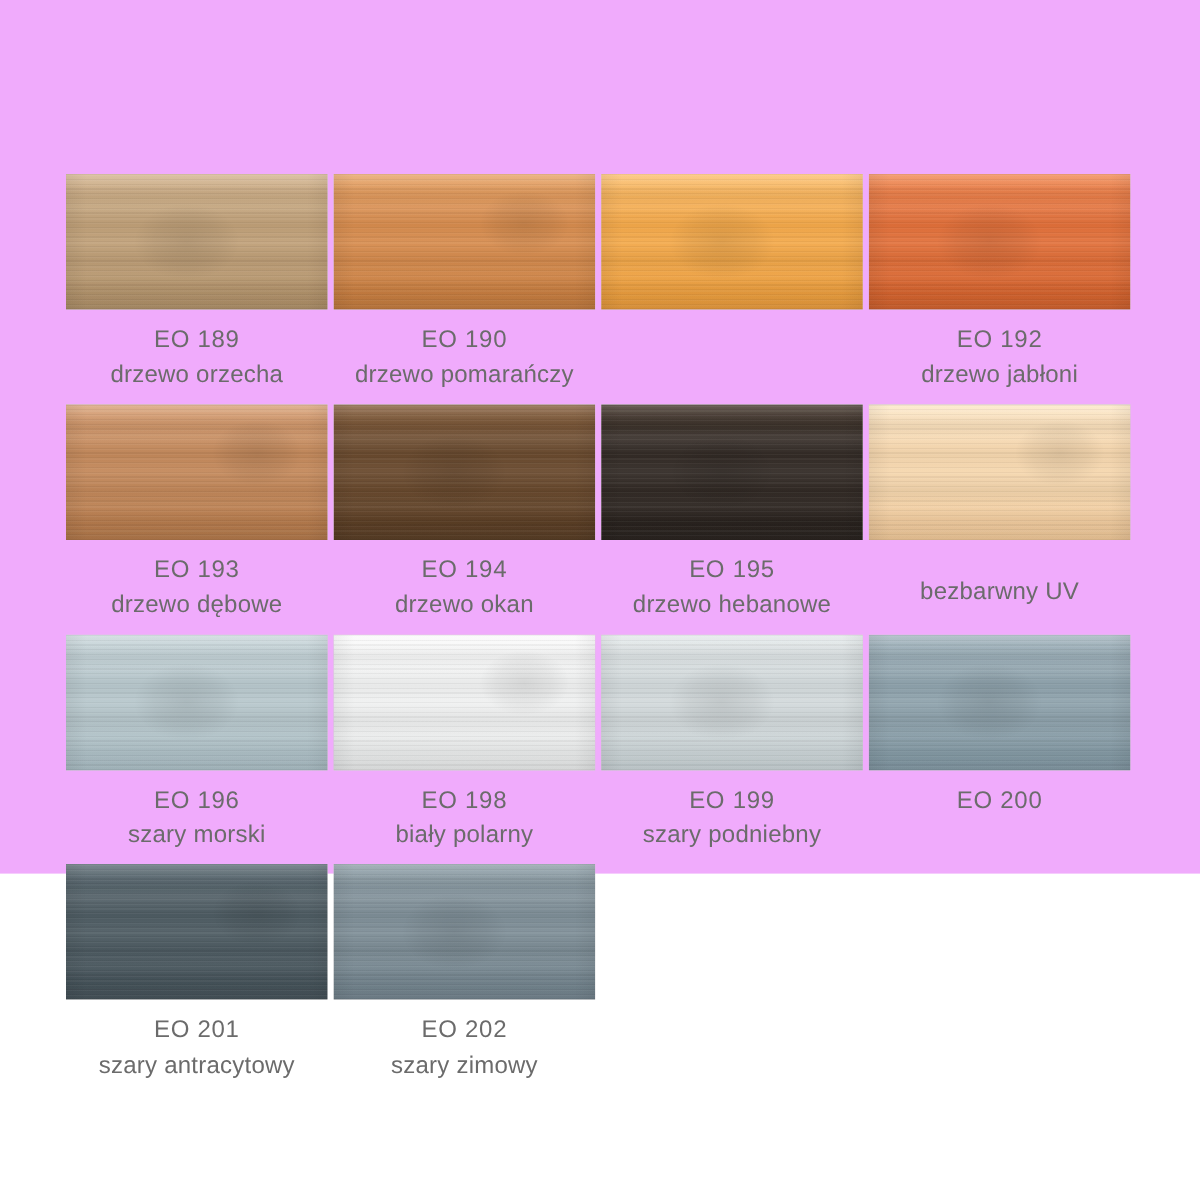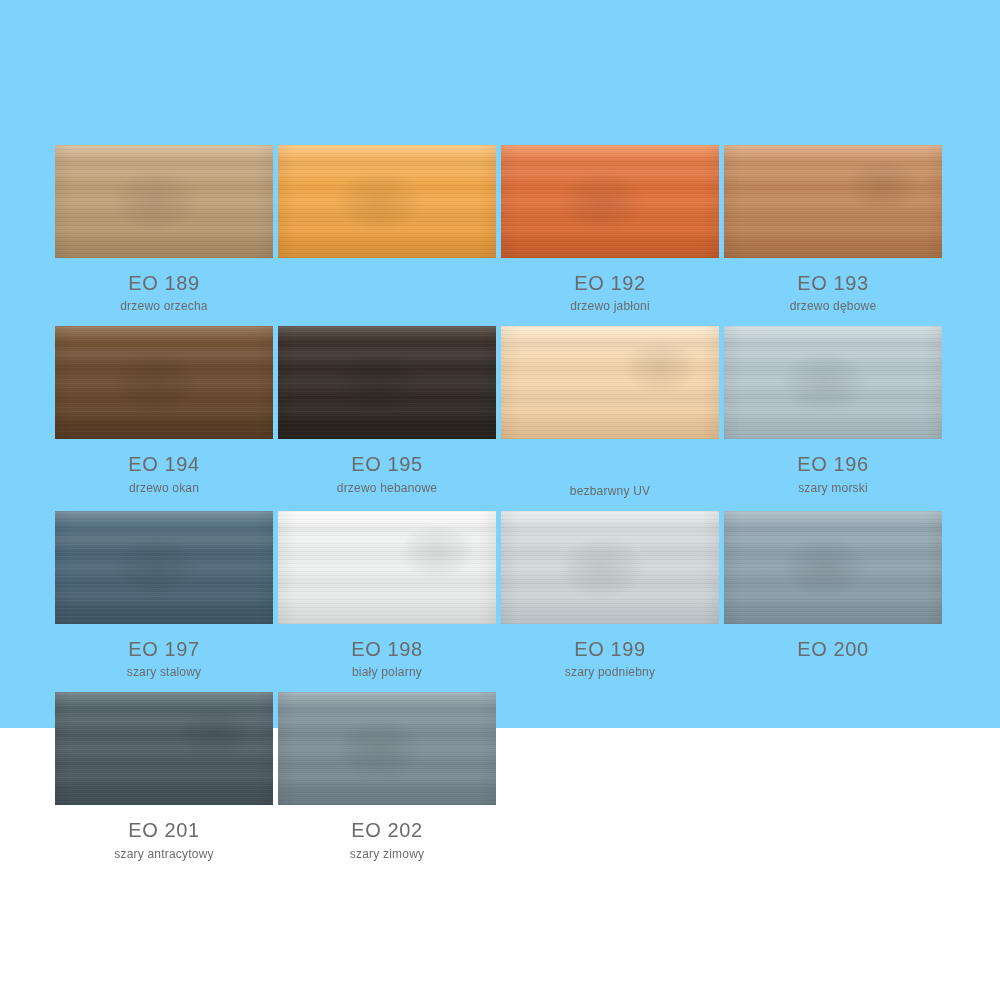--- a/index.html
+++ b/index.html
@@ -12,21 +12,21 @@
     width: 1000px;
     height: 1000px;
     font-family: "Liberation Sans", sans-serif;
     overflow: hidden;
   }
 
   #chart {
     position: relative;
     width: 1000px;
     height: 728px;
-    background: #7dd3fc;
+    background: #f0abfc;
   }
 
   .swatch-grid {
     position: absolute;
     left: 55px;
     top: 145px;
     width: 890px;
     display: grid;
     grid-template-columns: repeat(4, 218px);
     column-gap: 5px;
@@ -129,28 +129,28 @@
   }
 
   .swatch-code {
     font-size: 20px;
     color: #6b6b6b;
     letter-spacing: 0.6px;
     white-space: nowrap;
   }
 
   .swatch-name {
-    font-size: 12px;
+    font-size: 20px;
     color: #6b6b6b;
     letter-spacing: 0.2px;
     white-space: nowrap;
     margin-top: 3px;
   }
   .swatch-cell.single-label .swatch-labels {
-    padding-top: 42px;
+    padding-top: 27px;
   }
 </style>
 </head>
 <body>
 
 <div id="chart">
   <div class="swatch-grid">
       <div class="swatch-cell">
         <div class="swatch-chip">
           <div class="chip-base" style="background: linear-gradient(rgb(211, 181, 144) 0%, rgb(192, 160, 120) 30%, rgb(192, 160, 120) 62%, rgb(169, 138, 99) 100%);"></div>
@@ -159,20 +159,33 @@
           <div class="chip-knot"></div>
           <div class="chip-vignette"></div>
         </div>
         <div class="swatch-labels">
           <div class="swatch-code">EO 189</div>
           <div class="swatch-name">drzewo orzecha</div>
         </div>
       </div>
       <div class="swatch-cell">
         <div class="swatch-chip">
+          <div class="chip-base" style="background: linear-gradient(rgb(230, 164, 104) 0%, rgb(215, 140, 78) 30%, rgb(215, 140, 78) 62%, rgb(189, 117, 57) 100%);"></div>
+          <div class="chip-bands"></div>
+          <div class="chip-grain"></div>
+          <div class="chip-knot right"></div>
+          <div class="chip-vignette"></div>
+        </div>
+        <div class="swatch-labels">
+          <div class="swatch-code">EO 190</div>
+          <div class="swatch-name">drzewo pomarańczy</div>
+        </div>
+      </div>
+      <div class="swatch-cell">
+        <div class="swatch-chip">
           <div class="chip-base" style="background: linear-gradient(rgb(251, 192, 114) 0%, rgb(244, 169, 74) 30%, rgb(244, 169, 74) 62%, rgb(226, 149, 55) 100%);"></div>
           <div class="chip-bands"></div>
           <div class="chip-grain"></div>
           <div class="chip-knot"></div>
           <div class="chip-vignette"></div>
         </div>
       </div>
       <div class="swatch-cell">
         <div class="swatch-chip">
           <div class="chip-base" style="background: linear-gradient(rgb(240, 138, 85) 0%, rgb(226, 112, 58) 30%, rgb(226, 112, 58) 62%, rgb(203, 92, 40) 100%);"></div>
@@ -245,33 +258,20 @@
           <div class="chip-knot"></div>
           <div class="chip-vignette"></div>
         </div>
         <div class="swatch-labels">
           <div class="swatch-code">EO 196</div>
           <div class="swatch-name">szary morski</div>
         </div>
       </div>
       <div class="swatch-cell">
         <div class="swatch-chip">
-          <div class="chip-base" style="background: linear-gradient(rgb(93, 122, 140) 0%, rgb(76, 103, 120) 30%, rgb(76, 103, 120) 62%, rgb(61, 85, 101) 100%);"></div>
-          <div class="chip-bands"></div>
-          <div class="chip-grain"></div>
-          <div class="chip-knot"></div>
-          <div class="chip-vignette"></div>
-        </div>
-        <div class="swatch-labels">
-          <div class="swatch-code">EO 197</div>
-          <div class="swatch-name">szary stalowy</div>
-        </div>
-      </div>
-      <div class="swatch-cell">
-        <div class="swatch-chip">
           <div class="chip-base" style="background: linear-gradient(rgb(251, 251, 251) 0%, rgb(240, 241, 241) 30%, rgb(240, 241, 241) 62%, rgb(226, 228, 228) 100%);"></div>
           <div class="chip-bands"></div>
           <div class="chip-grain"></div>
           <div class="chip-knot right"></div>
           <div class="chip-vignette"></div>
         </div>
         <div class="swatch-labels">
           <div class="swatch-code">EO 198</div>
           <div class="swatch-name">biały polarny</div>
         </div>

